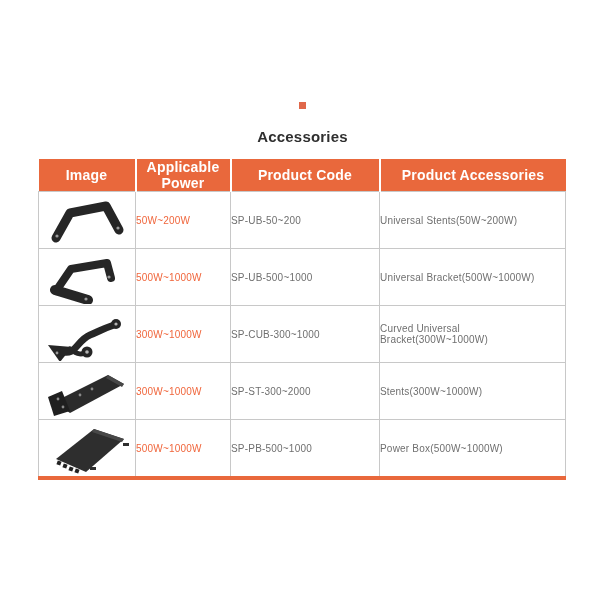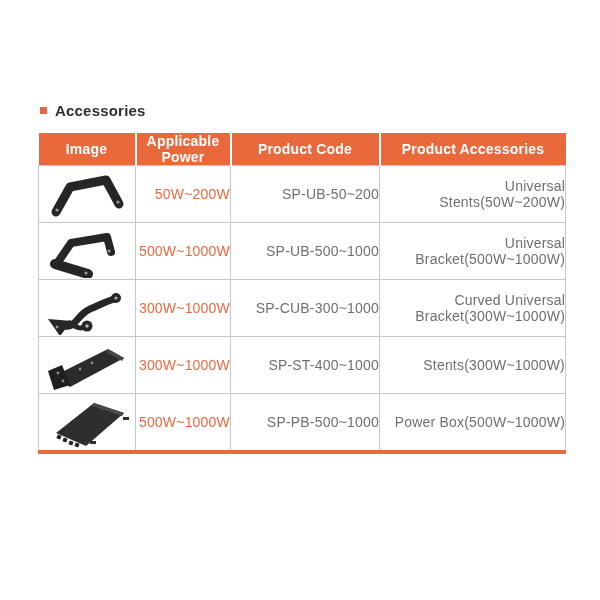--- a/index.html
+++ b/index.html
@@ -20,23 +20,24 @@
     overflow:hidden;
   }
   .content{
     position:absolute;
     left:38px; top:102px;
     width:527px;
   }
   .title-row{
     display:flex;
     align-items:center;
-    gap:8px;
+    gap:19px;
     margin-left:2px;
     margin-bottom:14px;
+    flex-direction:column;
   }
   .bullet{
     width:7px;height:7px;
     background:var(--bullet);
     display:inline-block;
   }
   .page-title{
     font-size:15px;
     font-weight:bold;
     color:var(--titletext);
@@ -60,23 +61,23 @@
     height:28px;
     text-align:center;
     vertical-align:middle;
     border-right:2px solid #fff;
     letter-spacing:.2px;
   }
   thead th:last-child{border-right:none;}
   tbody td{
     border:1px solid var(--border);
     height:57px;
-    text-align:right;
+    text-align:left;
     vertical-align:middle;
-    font-size:14px;
+    font-size:10px;
     color:var(--graytext);
     letter-spacing:.2px;
     overflow:hidden;
   }
   tbody tr td:first-child{border-left-color:var(--border);}
   td.power{color:var(--power);}
   td.img-cell{padding:1px;}
   td.img-cell svg{display:block;margin:0 auto;}
   tbody tr:last-child td{border-bottom:none;}
 </style>
@@ -159,21 +160,21 @@
             <polygon points="14,38 68,11 84,20 30,49" fill="#2b2b2b"></polygon>
             <polygon points="68,11 84,20 82,23 66,14" fill="#474747"></polygon>
             <polygon points="8,33 22,27 30,47 14,52" fill="#1f1f1f"></polygon>
             <circle cx="18" cy="35" r="1.4" fill="#8a8a8a"></circle>
             <circle cx="23" cy="43" r="1.4" fill="#8a8a8a"></circle>
             <circle cx="40" cy="31" r="1.4" fill="#8a8a8a"></circle>
             <circle cx="52" cy="25" r="1.4" fill="#8a8a8a"></circle>
           </svg>
         </td>
         <td class="power">300W~1000W</td>
-        <td>SP-ST-400~1000</td>
+        <td>SP-ST-300~2000</td>
         <td>Stents(300W~1000W)</td>
       </tr>
 
       <tr>
         <td class="img-cell">
           <svg width="95" height="54" viewBox="0 0 95 54">
             <polygon points="16,38 54,8 84,18 46,51" fill="#2e2e2e"></polygon>
             <polygon points="54,8 84,18 82,21 52,11" fill="#484848"></polygon>
             <rect x="17" y="40" width="4" height="4" fill="#222" transform="rotate(20 19 42)"></rect>
             <rect x="23" y="43" width="4" height="4" fill="#222" transform="rotate(20 25 45)"></rect>

